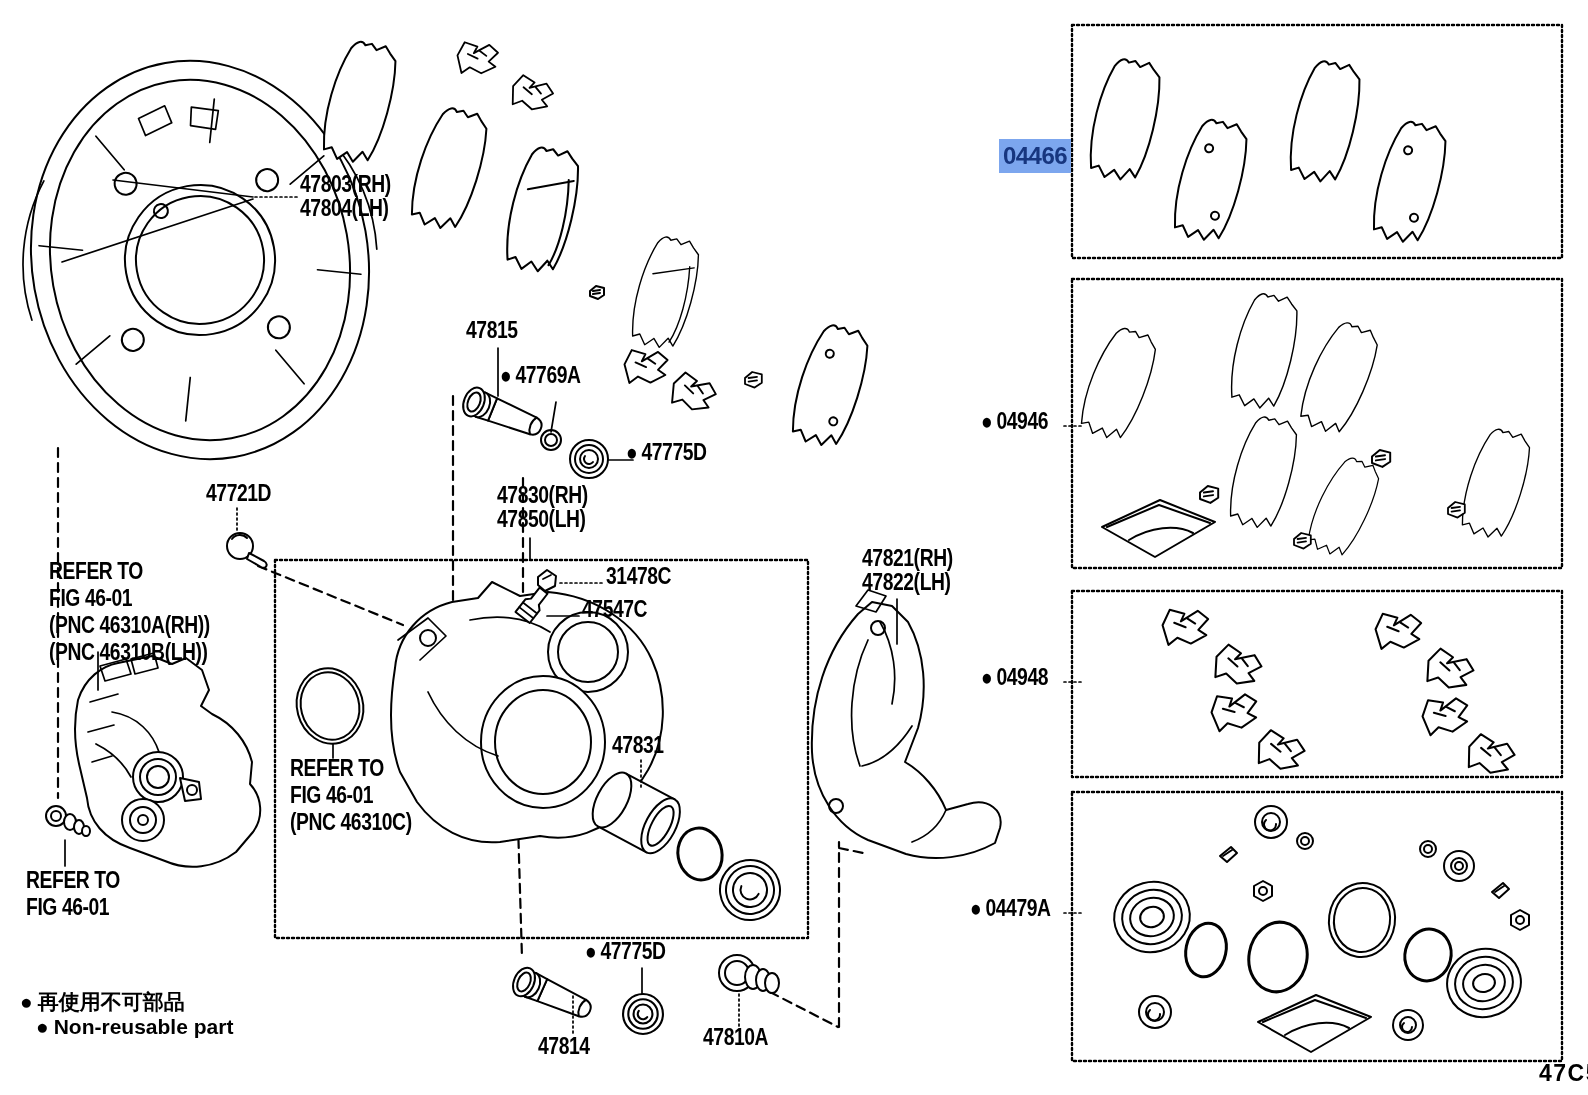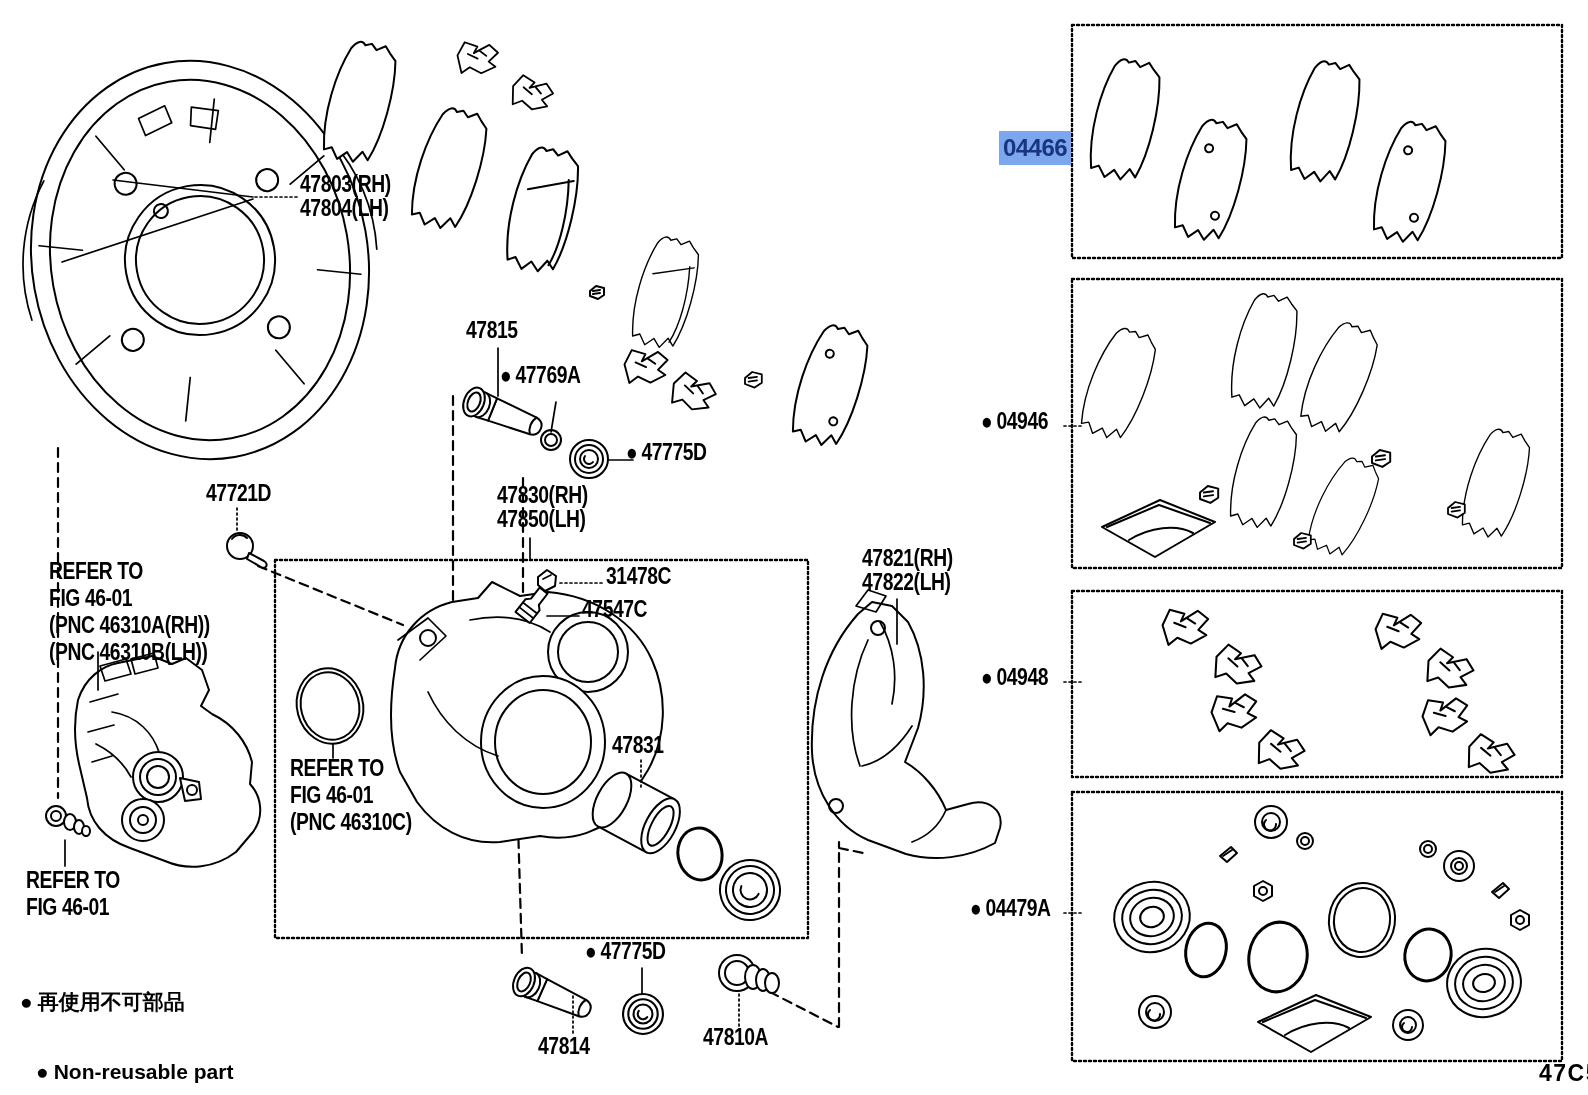--- a/index.html
+++ b/index.html
@@ -409,38 +409,38 @@
 </div>
 
 <div class="lbl" style="left:538px;top:1034px">
   <span>47814</span>
 </div>
 
 <div class="lbl" style="left:703px;top:1025px">
   <span>47810A</span>
 </div>
 
-<div class="kit-hl" style="left:999px;top:131px;width:72px;height:34px">
+<div class="kit-hl" style="left:999px;top:139px;width:72px;height:34px">
   <span>04466</span>
 </div>
 
 <div class="lbl" style="left:981px;top:409px">
   <span class="bu">●</span><span>04946</span>
 </div>
 
 <div class="lbl" style="left:981px;top:665px">
   <span class="bu">●</span><span>04948</span>
 </div>
 
 <div class="lbl" style="left:970px;top:896px">
   <span class="bu">●</span><span>04479A</span>
 </div>
 
 <div class="lbl lg" style="left:20px;top:988px">
   <span class="bu">●</span><span>再使用不可部品</span>
 </div>
-<div class="lbl lg" style="left:36px;top:1060px">
+<div class="lbl lg" style="left:36px;top:1015px">
   <span class="bu">●</span><span>Non-reusable part</span>
 </div>
 
 <div class="code" style="left:1539px;top:1060px">47C558</div>
 
 </div>
 
 </body></html>

